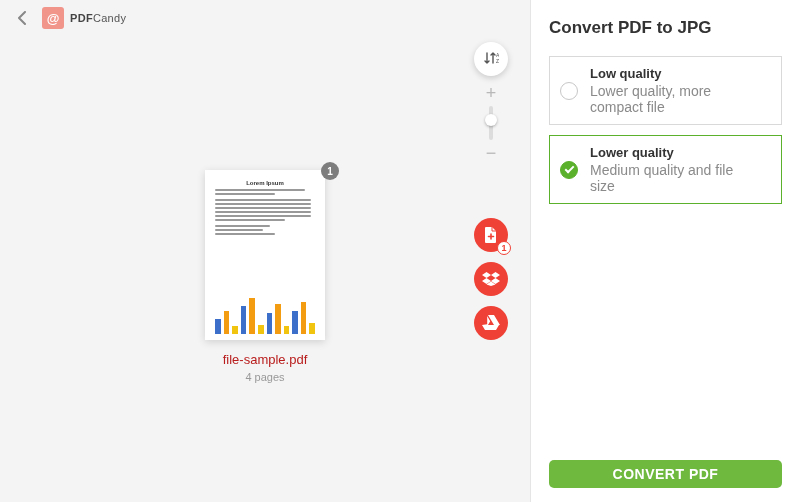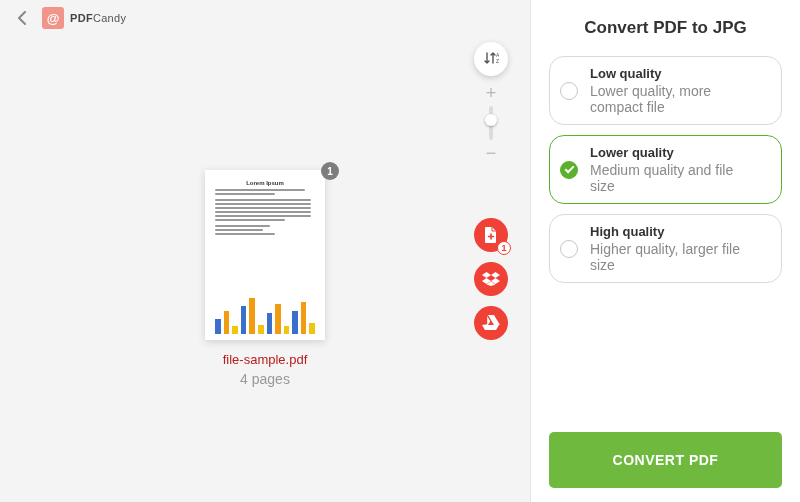--- a/index.html
+++ b/index.html
@@ -16,47 +16,47 @@
   .thumb-wrap { position:relative; }
   .thumb { width:120px; height:170px; background:#fff; box-shadow:0 2px 8px rgba(0,0,0,.15); padding:10px 10px 6px 10px; display:flex; flex-direction:column; }
   .thumb-title { font-size:6px; font-weight:700; text-align:center; color:#333; margin-bottom:3px; }
   .thumb-line { height:2px; background:#999; margin-bottom:2px; border-radius:1px; }
   .thumb-chart { margin-top:auto; height:38px; display:flex; align-items:flex-end; gap:3px; justify-content:center; }
   .tc-bar { width:6px; background:#3b6fc9; }
   .tc-o { background:#f39c12; }
   .tc-y { background:#f1c40f; }
   .page-badge { position:absolute; top:-8px; right:-14px; width:18px; height:18px; border-radius:50%; background:#7d7d7d; color:#fff; font-size:10px; font-weight:600; display:flex; align-items:center; justify-content:center; }
   .file-name { margin-top:12px; font-size:13px; color:#b91c1c; }
-  .file-pages { margin-top:4px; font-size:14px; color:#999; }
+  .file-pages { margin-top:4px; font-size:11px; color:#999; }
 
   .side-buttons { position:absolute; right:22px; top:42px; display:flex; flex-direction:column; align-items:center; gap:8px; }
   .circle { width:34px; height:34px; border-radius:50%; display:flex; align-items:center; justify-content:center; }
   .circle.white { background:#fff; box-shadow:0 2px 6px rgba(0,0,0,.18); }
   .circle.red { background:#ef4136; color:#fff; }
   .zoom-group { display:flex; flex-direction:column; align-items:center; gap:2px; margin-bottom:4px; }
   .zoom-sign { color:#b8b8b8; font-size:18px; line-height:1; font-weight:400; width:18px; text-align:center; }
   .zoom-track { width:4px; height:34px; background:#dcdcdc; border-radius:2px; position:relative; margin:2px 0; }
   .zoom-handle { position:absolute; top:8px; left:-4px; width:12px; height:12px; background:#fff; border-radius:50%; box-shadow:0 1px 3px rgba(0,0,0,.3); }
   .upload-group { display:flex; flex-direction:column; gap:10px; margin-top:44px; }
   .count-badge { position:absolute; right:-3px; bottom:-3px; width:14px; height:14px; background:#fff; color:#ef4136; border-radius:50%; font-size:9px; font-weight:700; display:flex; align-items:center; justify-content:center; border:1px solid #ef4136; }
   .rel { position:relative; }
 
   
   .right { width:270px; min-width:270px; background:#fff; border-left:1px solid #e5e5e5; display:flex; flex-direction:column; padding:18px 18px 14px 18px; }
-  .panel-title { font-size:17px; font-weight:700; color:#333; text-align:center; margin-bottom:18px; }
+  .panel-title { font-size:17px; font-weight:700; color:#333; margin-bottom:18px; }
   .options { display:flex; flex-direction:column; gap:10px; }
-  .opt { border:1px solid #d9d9d9; border-radius:15px; padding:9px 26px 9px 40px; position:relative; cursor:pointer; background:#fff; }
+  .opt { border:1px solid #d9d9d9; border-radius:0; padding:9px 26px 9px 40px; position:relative; cursor:pointer; background:#fff; }
   .opt.selected { border:1.5px solid #5bb02c; }
   .opt .radio { position:absolute; left:10px; top:50%; transform:translateY(-50%); width:18px; height:18px; border-radius:50%; border:1.5px solid #c7c7c7; background:#fff; display:flex; align-items:center; justify-content:center; }
   .opt.selected .radio { background:#5bb02c; border-color:#5bb02c; }
   .check { width:9px; height:5px; border-left:2px solid #fff; border-bottom:2px solid #fff; transform:rotate(-45deg); margin-top:-2px; display:none; }
   .opt.selected .check { display:block; }
   .opt-title { font-size:13px; font-weight:700; color:#333; }
   .opt-sub { font-size:14px; color:#8a8a8a; margin-top:2px; }
-  .convert-btn { margin-top:auto; background:#6fb93f; color:#fff; border:none; border-radius:5px; height:56px; font-size:14px; font-weight:700; letter-spacing:.5px; cursor:pointer; }
+  .convert-btn { margin-top:auto; background:#6fb93f; color:#fff; border:none; border-radius:5px; height:28px; font-size:14px; font-weight:700; letter-spacing:.5px; cursor:pointer; }
   svg { display:block; }
 </style>
 </head>
 <body>
 
 <div class="app">
   <div class="left">
     <div class="header">
       <button class="back-btn">
         <svg width="10" height="14" viewBox="0 0 10 14">
@@ -153,21 +153,16 @@
         <div class="opt-title">Low quality</div>
         <div class="opt-sub">Lower quality, more compact file</div>
       </div>
       <div class="opt selected">
         <div class="radio">
             <div class="check"></div>
           </div>
         <div class="opt-title">Lower quality</div>
         <div class="opt-sub">Medium quality and file size</div>
       </div>
-      <div class="opt">
-        <div class="radio"></div>
-        <div class="opt-title">High quality</div>
-        <div class="opt-sub">Higher quality, larger file size</div>
-      </div>
     </div>
     <button class="convert-btn">CONVERT PDF</button>
   </div>
 </div>
 
 </body></html>

